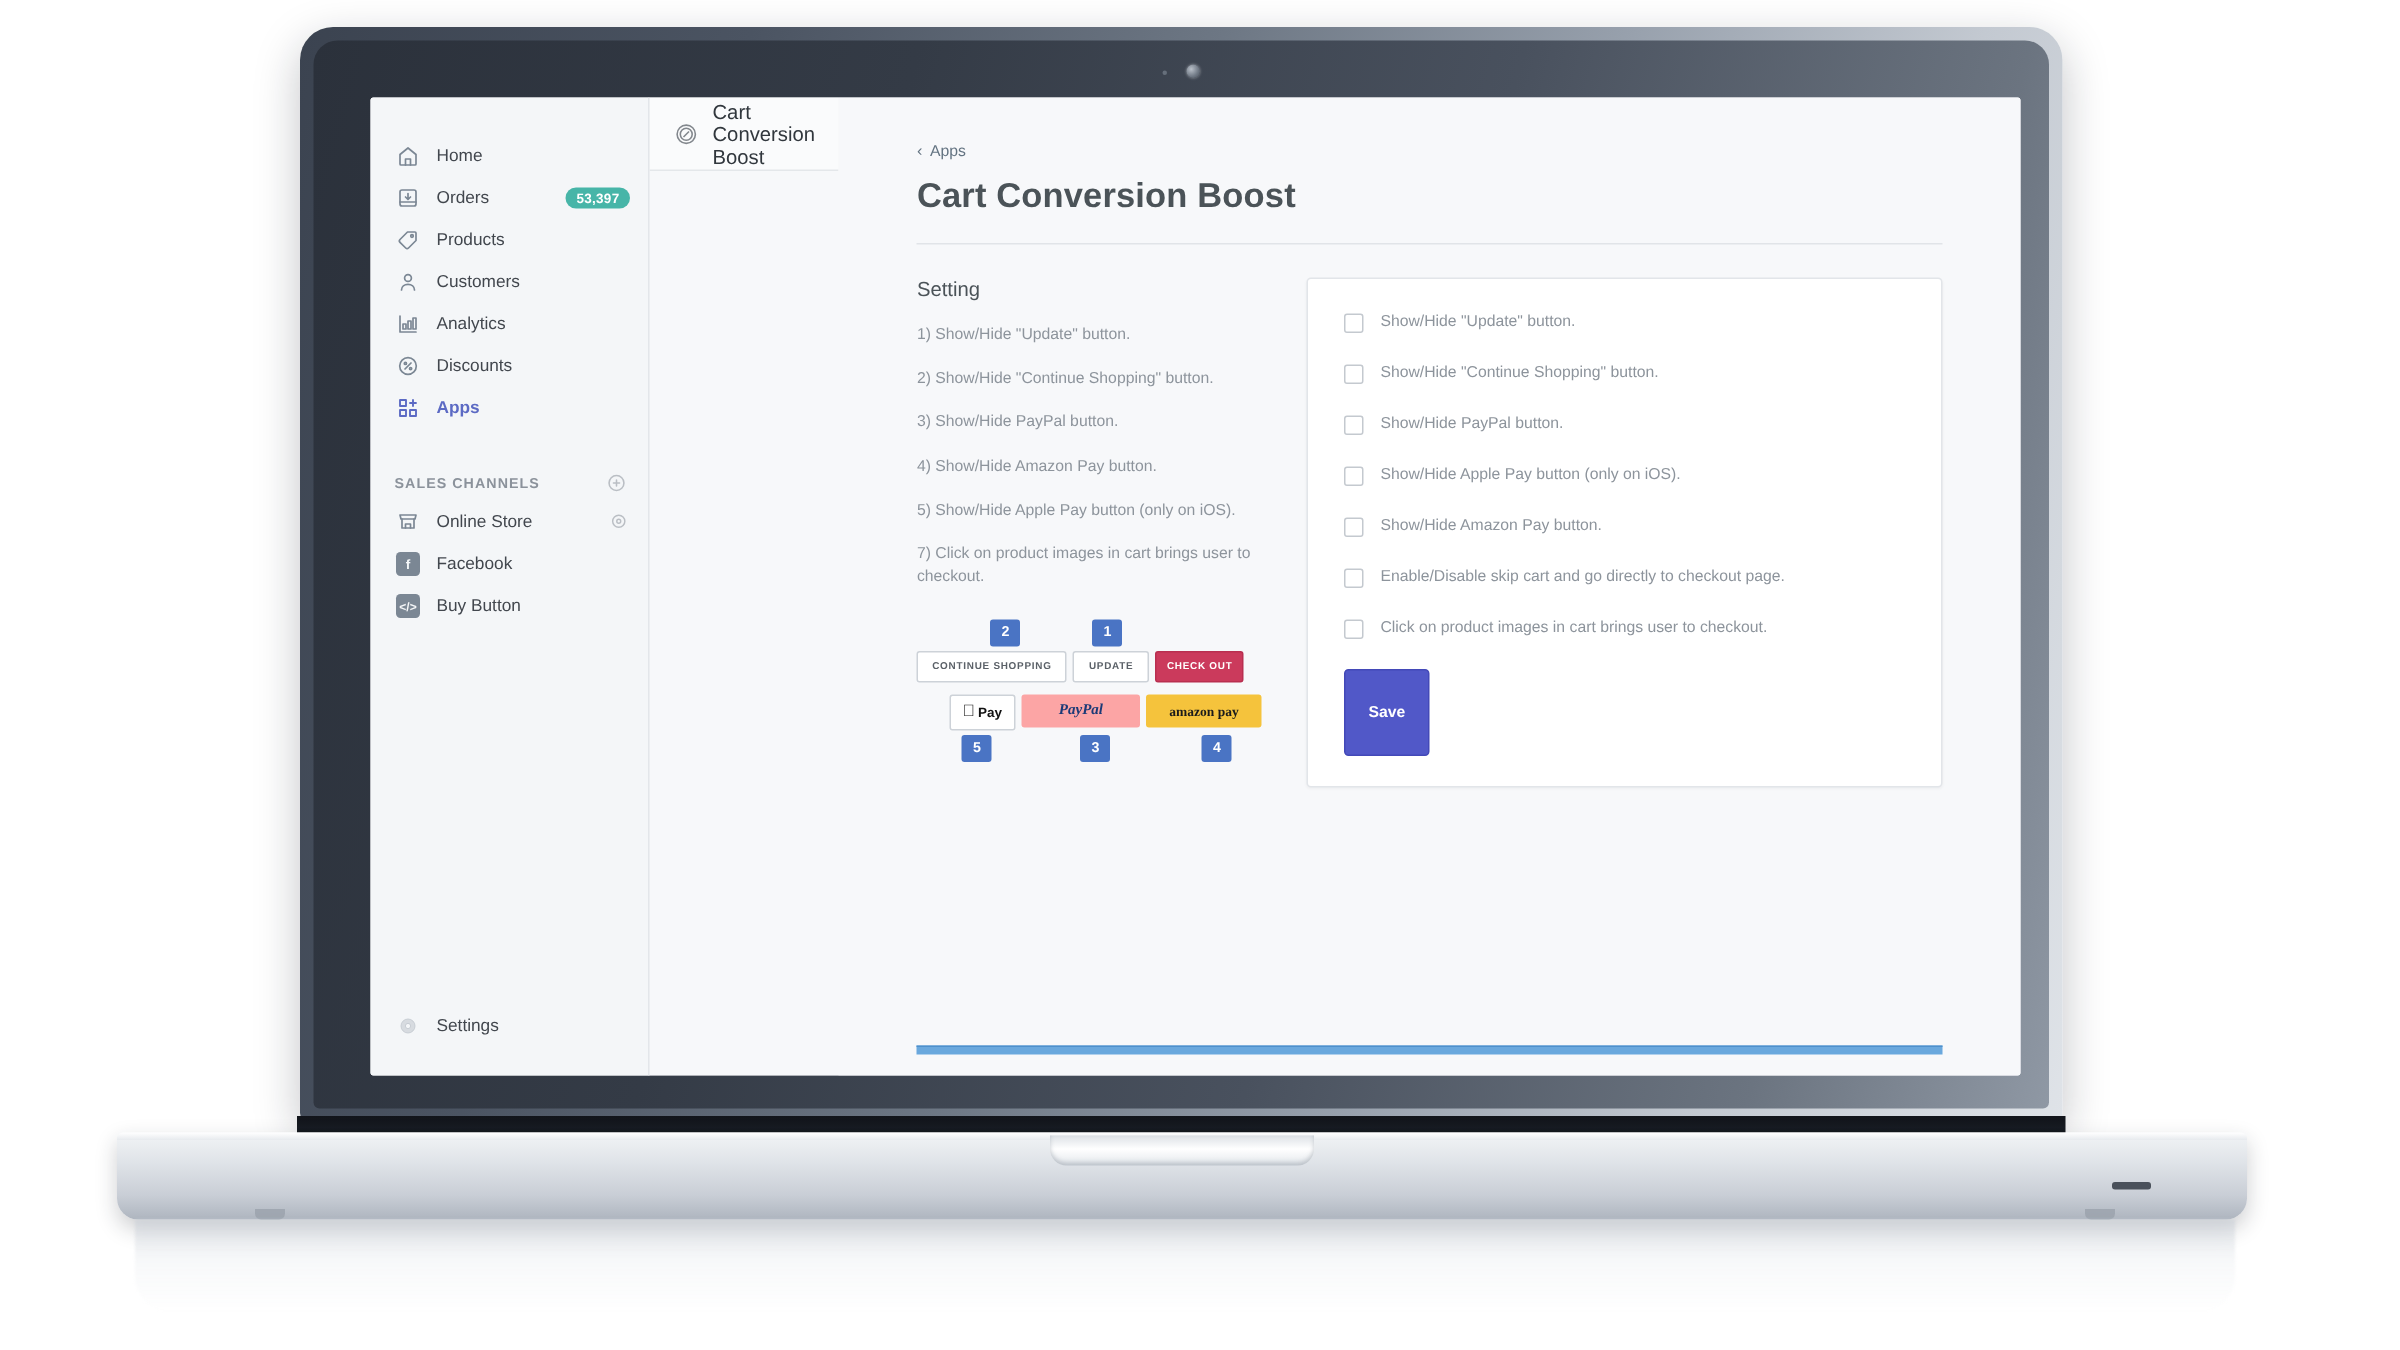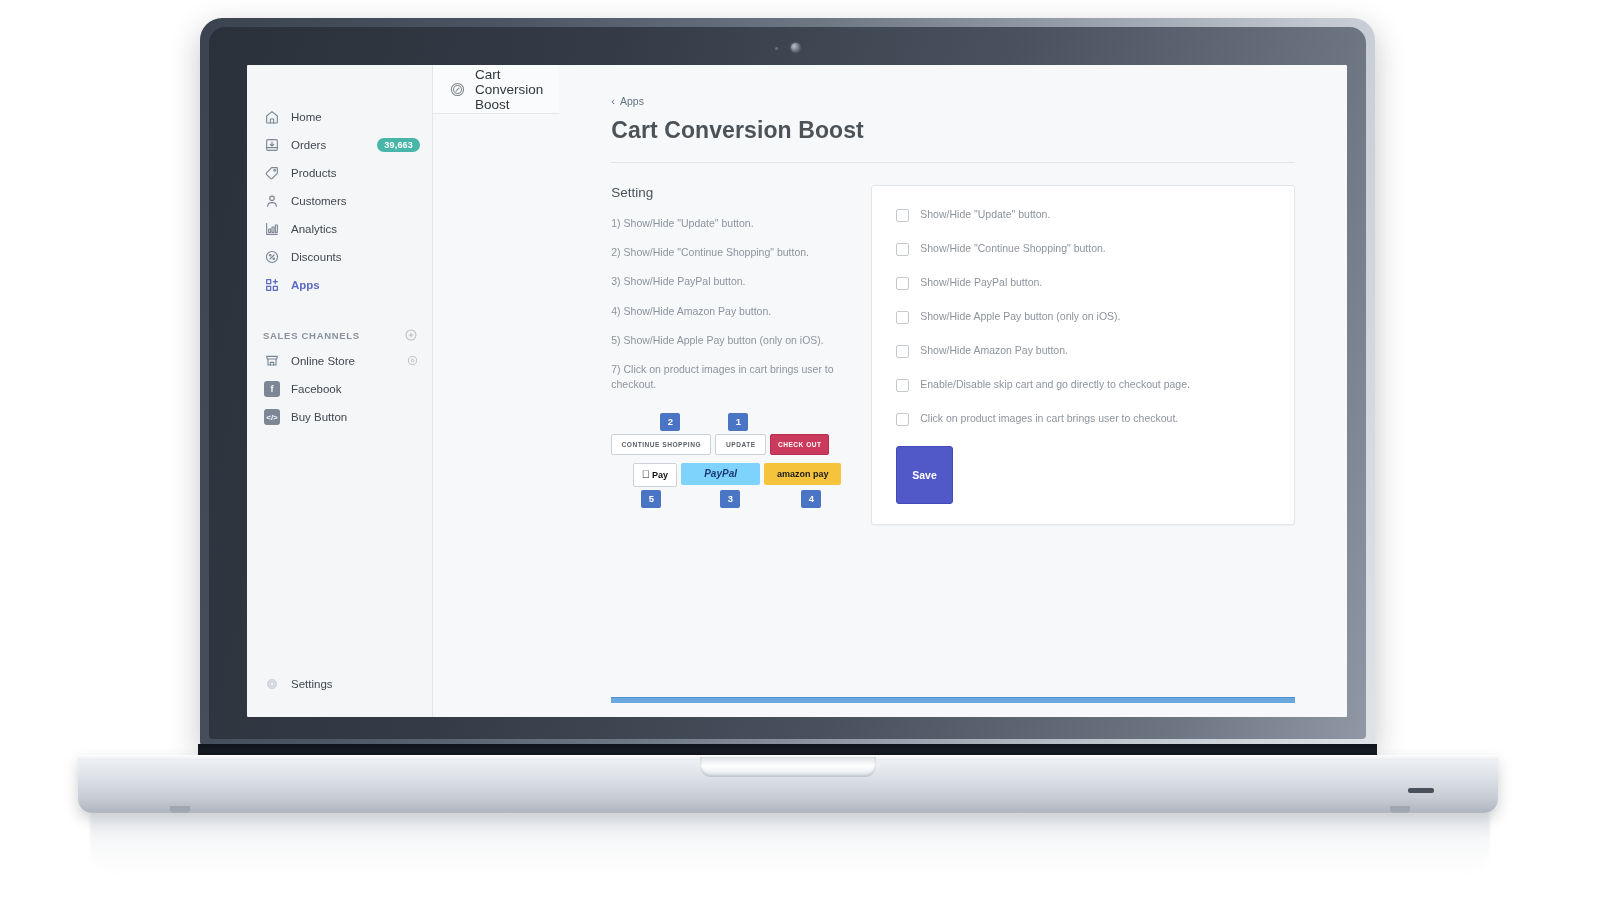--- a/index.html
+++ b/index.html
@@ -67,21 +67,21 @@
     background:linear-gradient(180deg,rgba(200,206,214,.55) 0%,rgba(225,229,234,.25) 45%,rgba(255,255,255,0) 100%);
     border-radius:0 0 24px 24px;filter:blur(1px);
   }
 
   
   .app{position:absolute;inset:0;background:#f7f8fa;display:flex;}
   .sidebar{
     width:185px;flex:0 0 185px;background:#f4f6f8;border-right:1px solid #e3e6ea;
     position:relative;
   }
-  .nav{padding-top:39px;}
+  .nav{padding-top:26px;}
   .nav-item{
     display:flex;align-items:center;height:26px;padding:0 12px 0 16px;margin-bottom:2px;
     color:#42474e;font-size:11.5px;position:relative;cursor:pointer;
   }
   .nav-item .ico{width:18px;height:18px;flex:0 0 18px;margin-right:10px;display:flex;align-items:center;justify-content:center;}
   .nav-item .lbl{flex:1;white-space:nowrap;}
   .nav-item.active{color:#5c6ac4;font-weight:600;}
   .nav-item.active .ico svg{stroke:#5c6ac4;}
   .badge{
     background:#47b5a8;color:#fff;font-size:9px;font-weight:600;
@@ -143,22 +143,22 @@
     border:1px solid #cdd2d8;background:#fff;color:#5b6168;border-radius:2px;
     font-size:6.6px;font-weight:700;letter-spacing:.5px;
     height:19px;display:flex;align-items:center;justify-content:center;
   }
   .mbtn.cont{width:98px;}
   .mbtn.upd{width:49px;}
   .mbtn.chk{width:57px;background:#cb3a5c;border-color:#b92f50;color:#fff;}
   .pay-row{display:flex;gap:4px;margin-top:8px;}
   .paybtn{height:22px;border-radius:2px;display:flex;align-items:center;justify-content:center;}
   .pay-apple{width:44px;background:#fff;border:1px solid #cdd2d8;color:#111;font-size:9px;font-weight:600;}
-  .pay-paypal{width:82px;background:#7dd3fc;font-size:10px;font-weight:800;font-style:italic;}
-  .pay-amazon{width:80px;background:#f5c33c;font-size:9px;font-weight:600;color:#1b1b1b;}
+  .pay-paypal{width:82px;background:#fca5a5;font-size:10px;font-weight:800;font-style:italic;font-family:Liberation Serif, serif;}
+  .pay-amazon{width:80px;background:#f5c33c;font-size:9px;font-weight:600;color:#1b1b1b;font-family:Liberation Serif, serif;}
   .pay-badge-row{display:flex;margin-top:3px;}
   .blue-bar{
     position:absolute;left:52px;right:52px;bottom:14px;height:5px;
     background:#6aa8dd;border-top:1px solid #4e90cc;
   }
 </style>
 </head>
 <body>
 
 <div id="stage">
@@ -186,21 +186,21 @@
 
               <div class="nav-item">
                 <span class="ico">
                   <svg width="16" height="16" viewBox="0 0 24 24" fill="none" stroke="#7b8794" stroke-width="1.7" stroke-linecap="round" stroke-linejoin="round">
                       <rect x="4" y="4" width="16" height="16" rx="2"></rect>
                       <path d="M12 7.5v5.5M9.5 11 12 13.5 14.5 11"></path>
                       <path d="M4 16h16"></path>
                     </svg>
                 </span>
                 <span class="lbl">Orders</span>
-                <span class="badge">39,663</span>
+                <span class="badge">53,397</span>
               </div>
 
               <div class="nav-item">
                 <span class="ico">
                   <svg width="16" height="16" viewBox="0 0 24 24" fill="none" stroke="#7b8794" stroke-width="1.7" stroke-linecap="round" stroke-linejoin="round">
                       <path d="M20 12.5 12.5 20a2 2 0 0 1-2.8 0l-5.7-5.7a2 2 0 0 1 0-2.8L11.5 4H19a1 1 0 0 1 1 1z"></path>
                       <circle cx="16" cy="8" r="1.3"></circle>
                     </svg>
                 </span>
                 <span class="lbl">Products</span>

